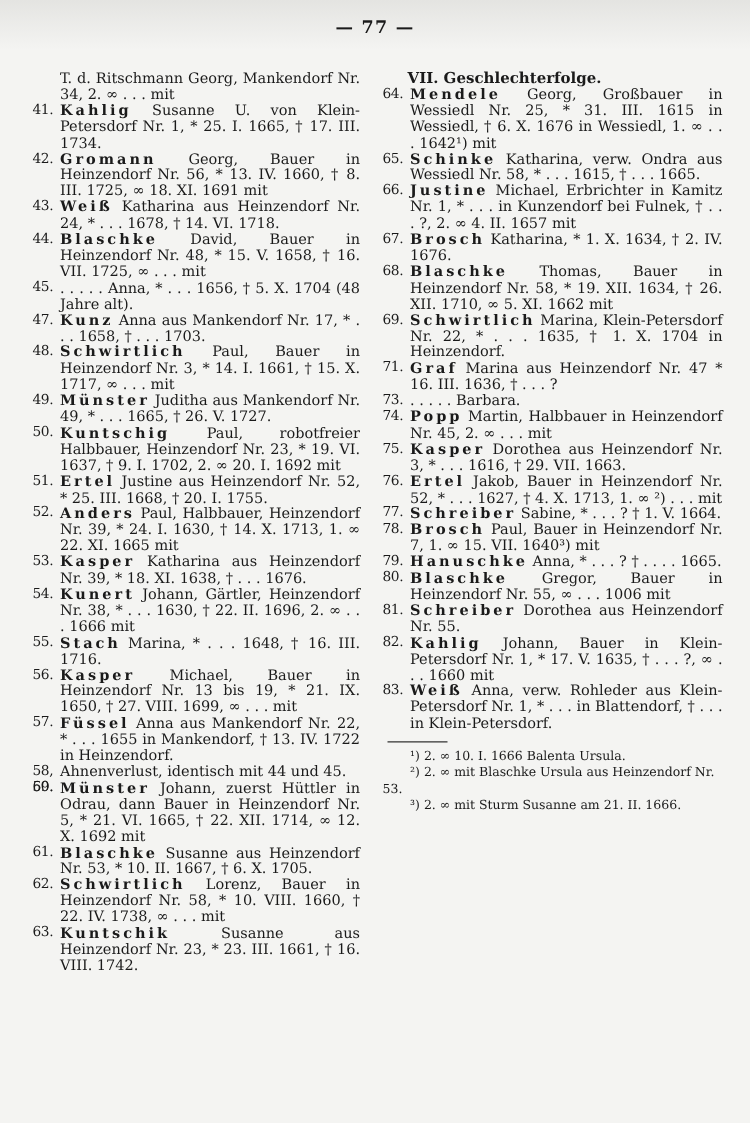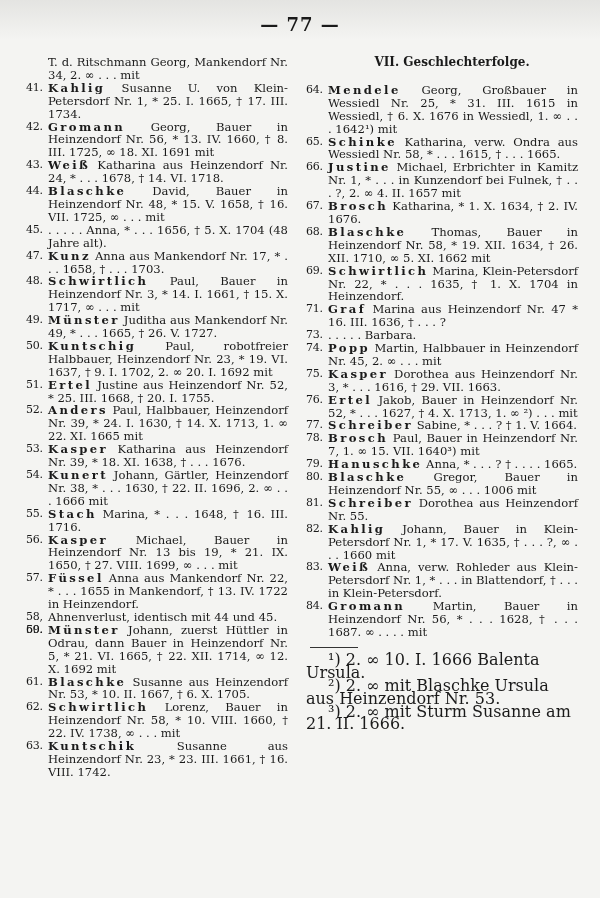--- a/index.html
+++ b/index.html
@@ -10,45 +10,45 @@
     font-family: "DejaVu Serif", serif;
     position: relative;
   }
   .page { position: absolute; left: 0; top: 0; width: 600px; height: 898px; }
   .speckle {
     position: absolute; left: 0; top: 0; width: 600px; height: 40px;
     background: linear-gradient(180deg, rgba(180,180,175,0.25), rgba(244,244,242,0));
   }
   .page-number {
     position: absolute; top: 14px; left: 0; width: 600px;
-    text-align: center; font-size: 18px; font-weight: bold; letter-spacing: 1px;
+    text-align: center; font-size: 14px; font-weight: bold; letter-spacing: 1px;
   }
   .col { position: absolute; top: 56px; font-size: 11.6px; line-height: 12.9px; }
   .col-left { left: 26px; width: 262px; }
   .col-right { left: 306px; width: 272px; }
   .entry {
     position: relative; padding-left: 22px; margin: 0;
     text-align: justify;
   }
   .entry .num {
     position: absolute; left: 0; top: 0; width: 22px;
     font-size: 11px; letter-spacing: -0.3px;
   }
   .entry .sur { font-weight: bold; letter-spacing: 2.4px; }
   .entry .given { font-weight: normal; }
   .section-title {
-    text-align: center; font-weight: bold; font-size: 12px;
-    margin: 0 0 15px 0; padding-left: 20px;
+    font-weight: bold; font-size: 12px;
+    margin: 0 0 0 0; padding-left: 20px;
   }
   .fn-rule {
     width: 48px; height: 0; border-top: 1px solid #333;
     margin: 8px 0 6px 4px;
   }
   .footnote {
-    font-size: 16px; line-height: 12.9px; text-indent: 22px; margin: 0;
+    font-size: 10px; line-height: 12.9px; text-indent: 22px; margin: 0;
   }
 </style>
 </head>
 <body>
 
 <div class="page">
   <div class="speckle"></div>
   <div class="page-number">— 77 —</div>
 
   <div class="col col-left" id="left-col">
@@ -90,21 +90,20 @@
         <p class="entry"><span class="num">74.</span><span class="sur">Popp</span> <span class="given">Martin,</span> <span class="txt">Halbbauer in Heinzendorf Nr. 45, 2. ∞ . . . mit</span></p>
         <p class="entry"><span class="num">75.</span><span class="sur">Kasper</span> <span class="given">Dorothea</span> <span class="txt">aus Heinzendorf Nr. 3, * . . . 1616, † 29. VII. 1663.</span></p>
         <p class="entry"><span class="num">76.</span><span class="sur">Ertel</span> <span class="given">Jakob,</span> <span class="txt">Bauer in Heinzendorf Nr. 52, * . . . 1627, † 4. X. 1713, 1. ∞ ²) . . . mit</span></p>
         <p class="entry"><span class="num">77.</span><span class="sur">Schreiber</span> <span class="given">Sabine,</span> <span class="txt">* . . . ? † 1. V. 1664.</span></p>
         <p class="entry"><span class="num">78.</span><span class="sur">Brosch</span> <span class="given">Paul,</span> <span class="txt">Bauer in Heinzendorf Nr. 7, 1. ∞ 15. VII. 1640³) mit</span></p>
         <p class="entry"><span class="num">79.</span><span class="sur">Hanuschke</span> <span class="given">Anna,</span> <span class="txt">* . . . ? † . . . . 1665.</span></p>
         <p class="entry"><span class="num">80.</span><span class="sur">Blaschke</span> <span class="given">Gregor,</span> <span class="txt">Bauer in Heinzendorf Nr. 55, ∞ . . . 1006 mit</span></p>
         <p class="entry"><span class="num">81.</span><span class="sur">Schreiber</span> <span class="given">Dorothea</span> <span class="txt">aus Heinzendorf Nr. 55.</span></p>
         <p class="entry"><span class="num">82.</span><span class="sur">Kahlig</span> <span class="given">Johann,</span> <span class="txt">Bauer in Klein-Petersdorf Nr. 1, * 17. V. 1635, † . . . ?, ∞ . . . 1660 mit</span></p>
         <p class="entry"><span class="num">83.</span><span class="sur">Weiß</span> <span class="given">Anna,</span> <span class="txt">verw. Rohleder aus Klein-Petersdorf Nr. 1, * . . . in Blattendorf, † . . . in Klein-Petersdorf.</span></p>
-        <p class="entry"><span class="num">84.</span><span class="sur">Gromann</span> <span class="given">Martin,</span> <span class="txt">Bauer in Heinzendorf Nr. 56, * . . . 1628, † . . . 1687. ∞ . . . . mit</span></p>
       </div>
     <div class="fn-rule"></div>
     <div id="footnotes">
         <p class="footnote"><span class="fn-mark">¹)</span> <span class="fn-text">2. ∞ 10. I. 1666 Balenta Ursula.</span></p>
         <p class="footnote"><span class="fn-mark">²)</span> <span class="fn-text">2. ∞ mit Blaschke Ursula aus Heinzendorf Nr. 53.</span></p>
         <p class="footnote"><span class="fn-mark">³)</span> <span class="fn-text">2. ∞ mit Sturm Susanne am 21. II. 1666.</span></p>
       </div>
   </div>
 </div>
 

